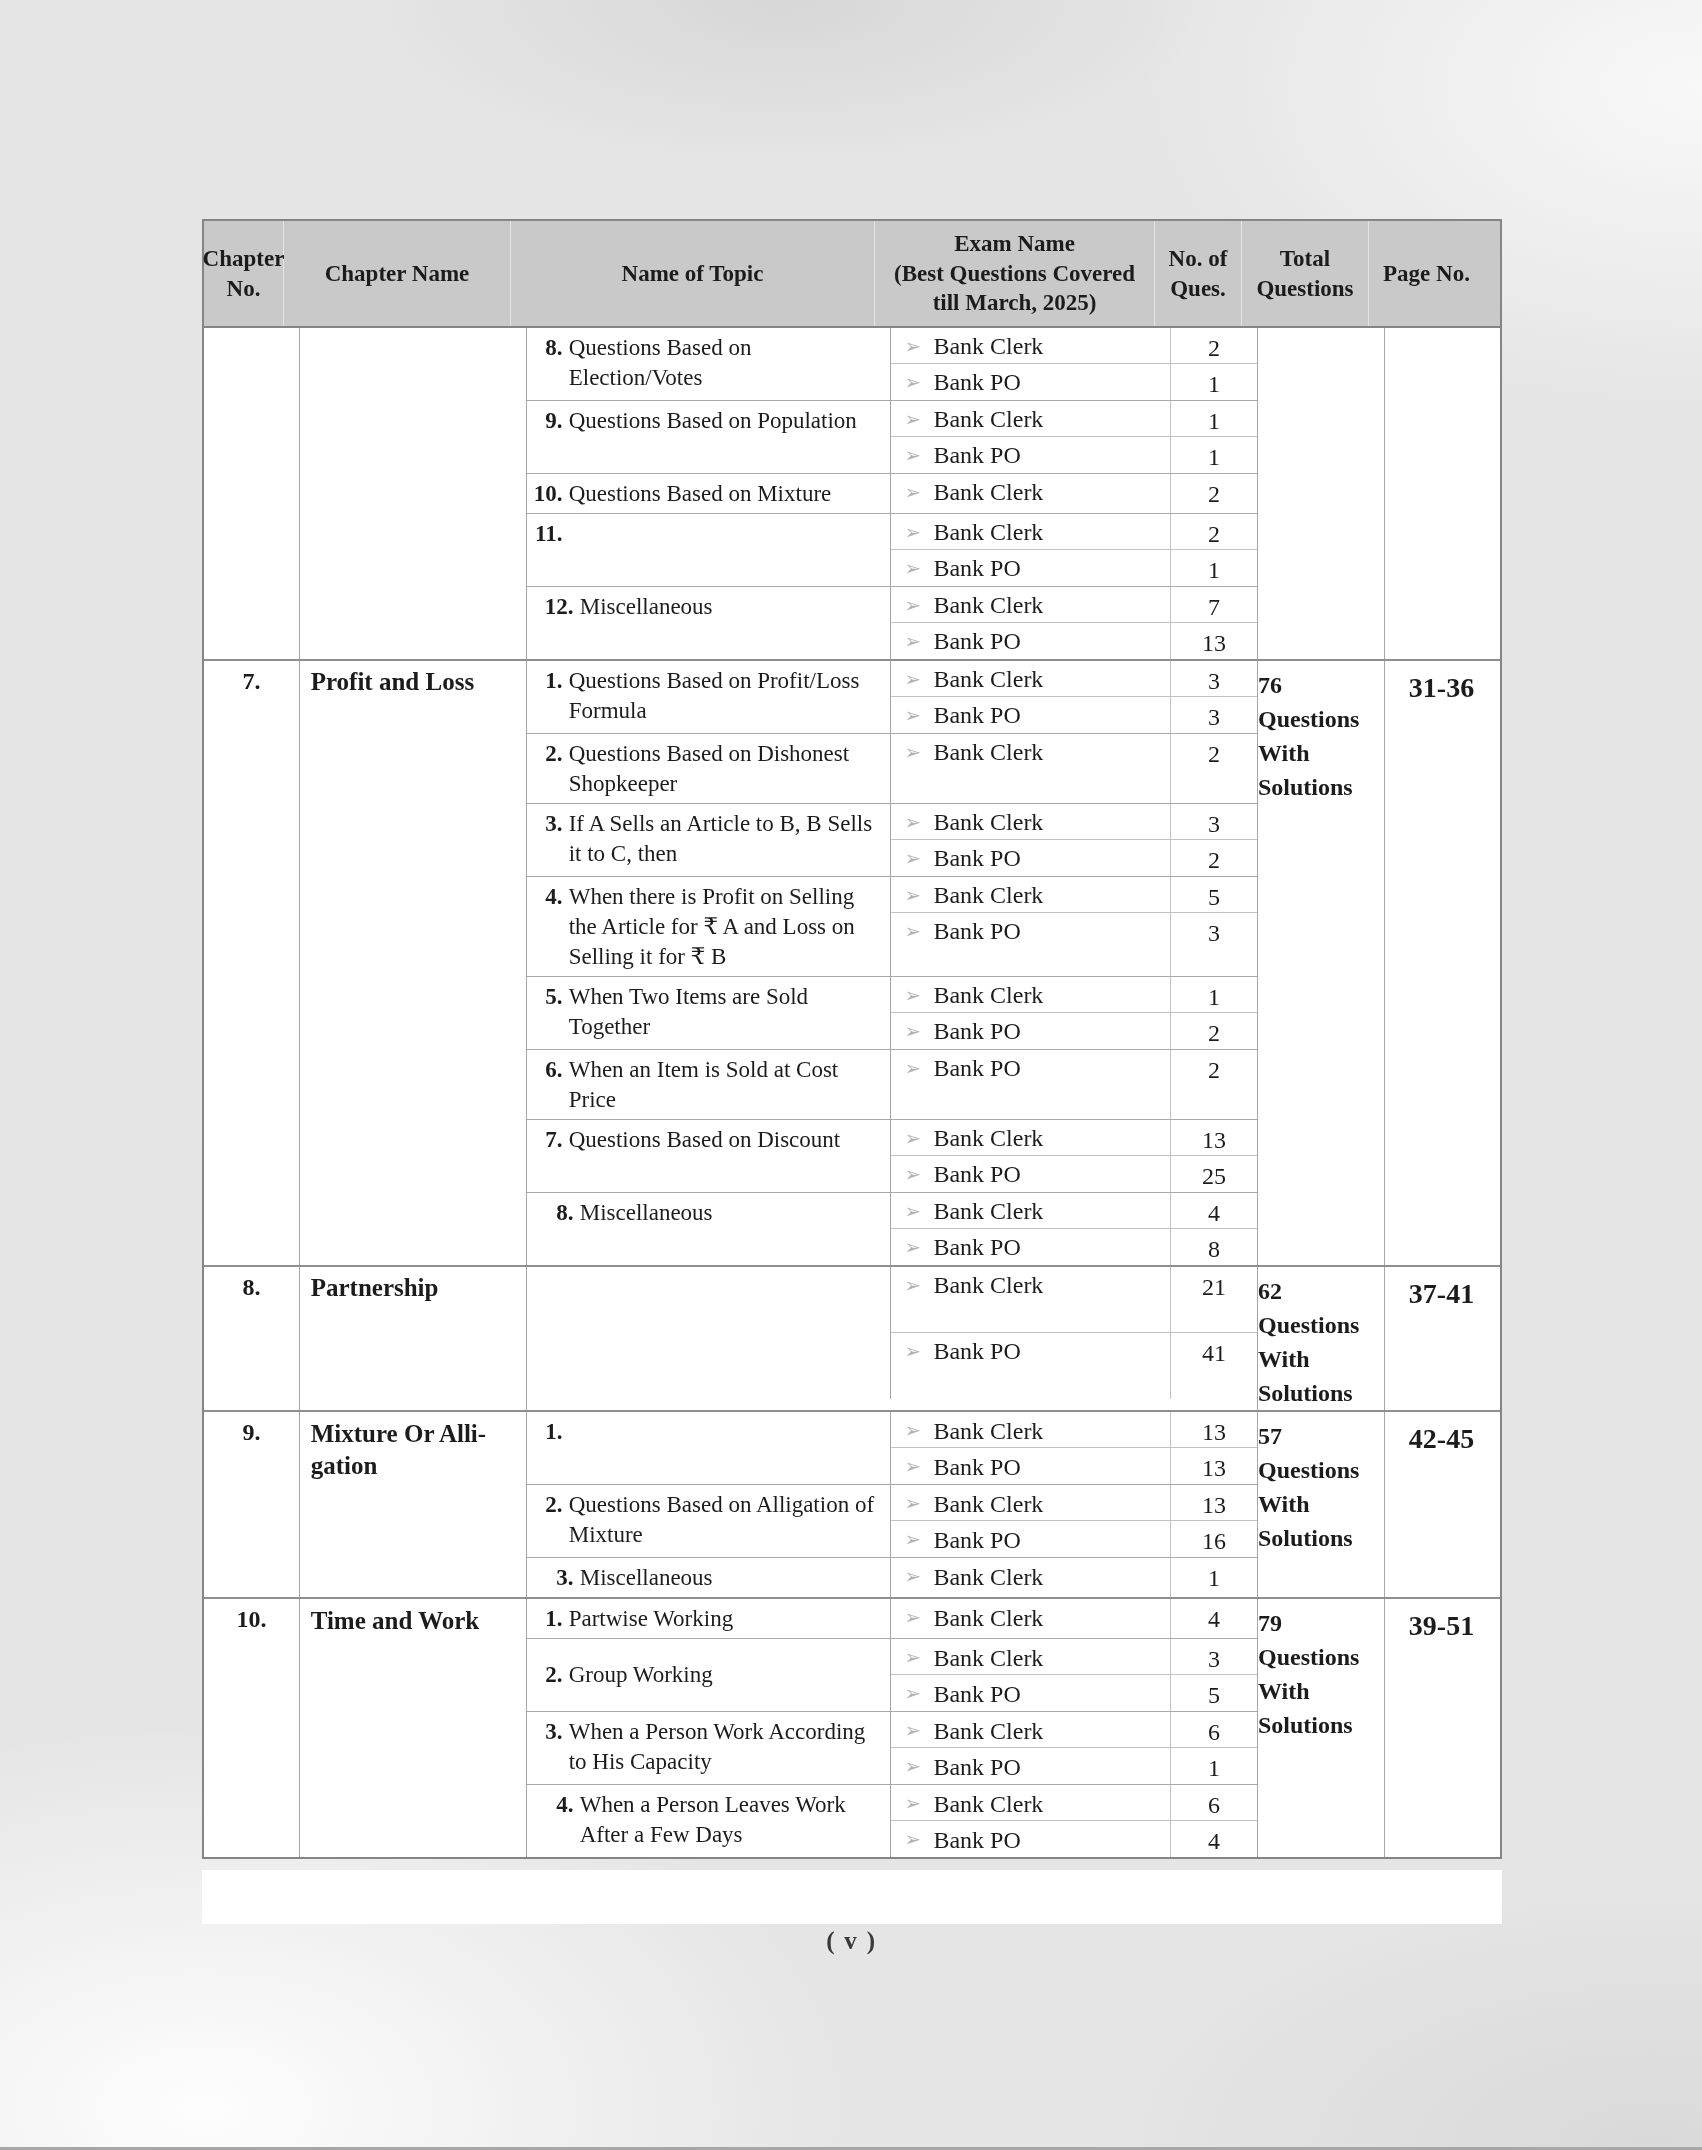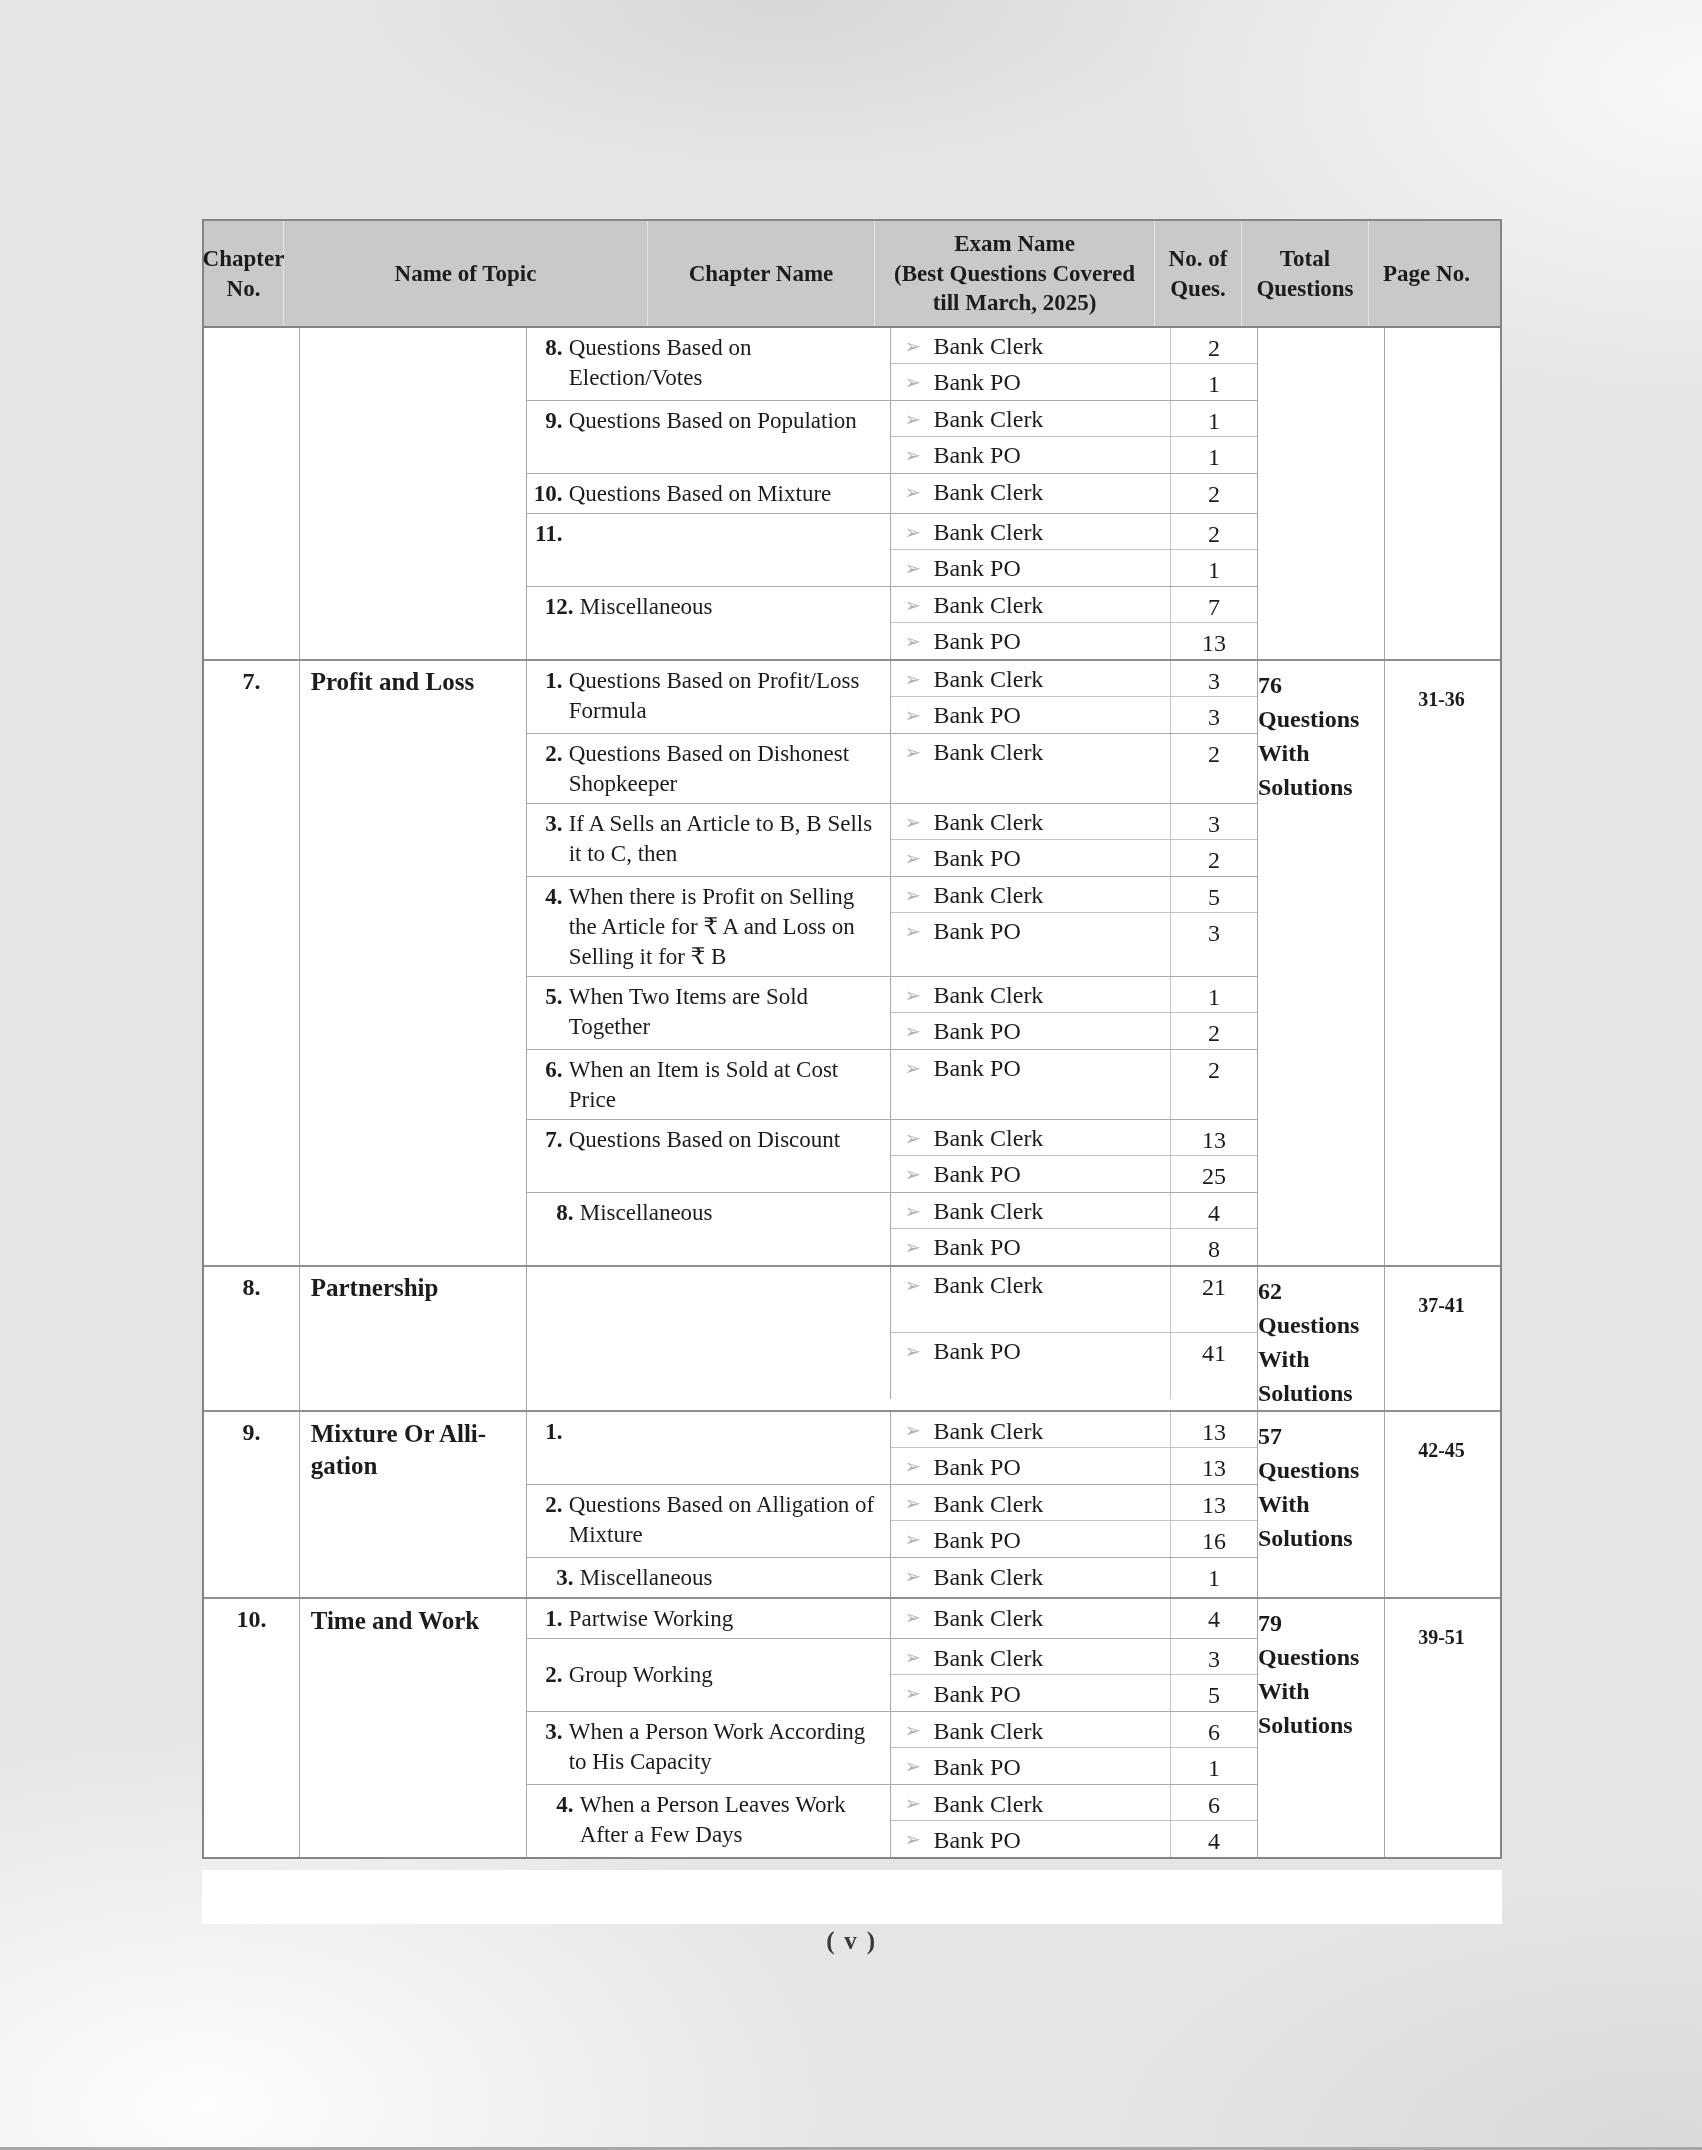--- a/index.html
+++ b/index.html
@@ -66,41 +66,41 @@
   .bullet{
     flex:none;margin:3.6px 12.5px 0 13.4px;font-size:19.7px;color:#b2b2b2;
     font-family:"DejaVu Sans",sans-serif;line-height:1;
   }
   .ques-cell{width:86px;text-align:center;font-size:24px;padding-top:7.2px;}
   .total-cell{
     width:127px;border-right:1.8px solid #a6a6a6;
     font-weight:bold;font-size:24px;line-height:34px;text-align:left;
     padding-top:7.2px;white-space:pre-line;
   }
-  .pages-cell{width:113px;font-weight:bold;font-size:20px;text-align:center;padding-top:27px;}
+  .pages-cell{width:113px;font-weight:bold;font-size:28px;text-align:center;padding-top:11px;}
 
   
   #below-band{position:absolute;left:202px;top:1870px;width:1300px;height:54px;background:#ffffff;}
   #page-footer{
     position:absolute;left:0;top:1927px;width:100%;
     text-align:center;font-weight:bold;font-size:25px;color:#3a3a3a;letter-spacing:1.8px;
   }
   #bottom-edge{position:absolute;left:0;bottom:0;width:100%;height:2.7px;background:#a7a7a7;}
 </style>
 </head>
 <body>
 
 <div id="page">
 
   <div id="toc-table">
     <div class="thead">
       <div class="hcell w-no">Chapter
 No.</div>
+      <div class="hcell w-name">Chapter Name</div>
       <div class="hcell w-topic">Name of Topic</div>
-      <div class="hcell w-name">Chapter Name</div>
       <div class="hcell w-exam">Exam Name
 (Best Questions Covered
 till March, 2025)</div>
       <div class="hcell w-ques">No. of
 Ques.</div>
       <div class="hcell w-total">Total
 Questions</div>
       <div class="hcell w-pages">Page No.</div>
     </div>
     <div id="table-body">

